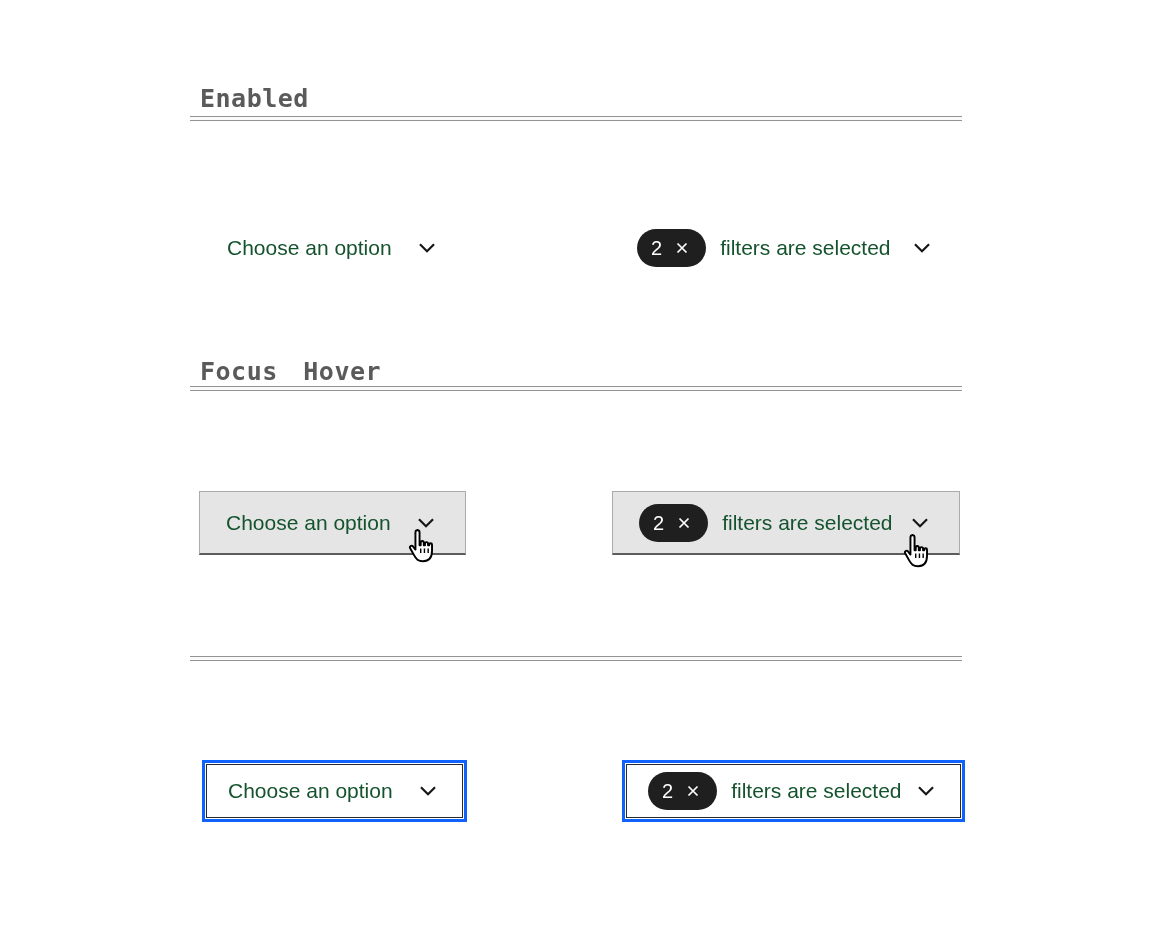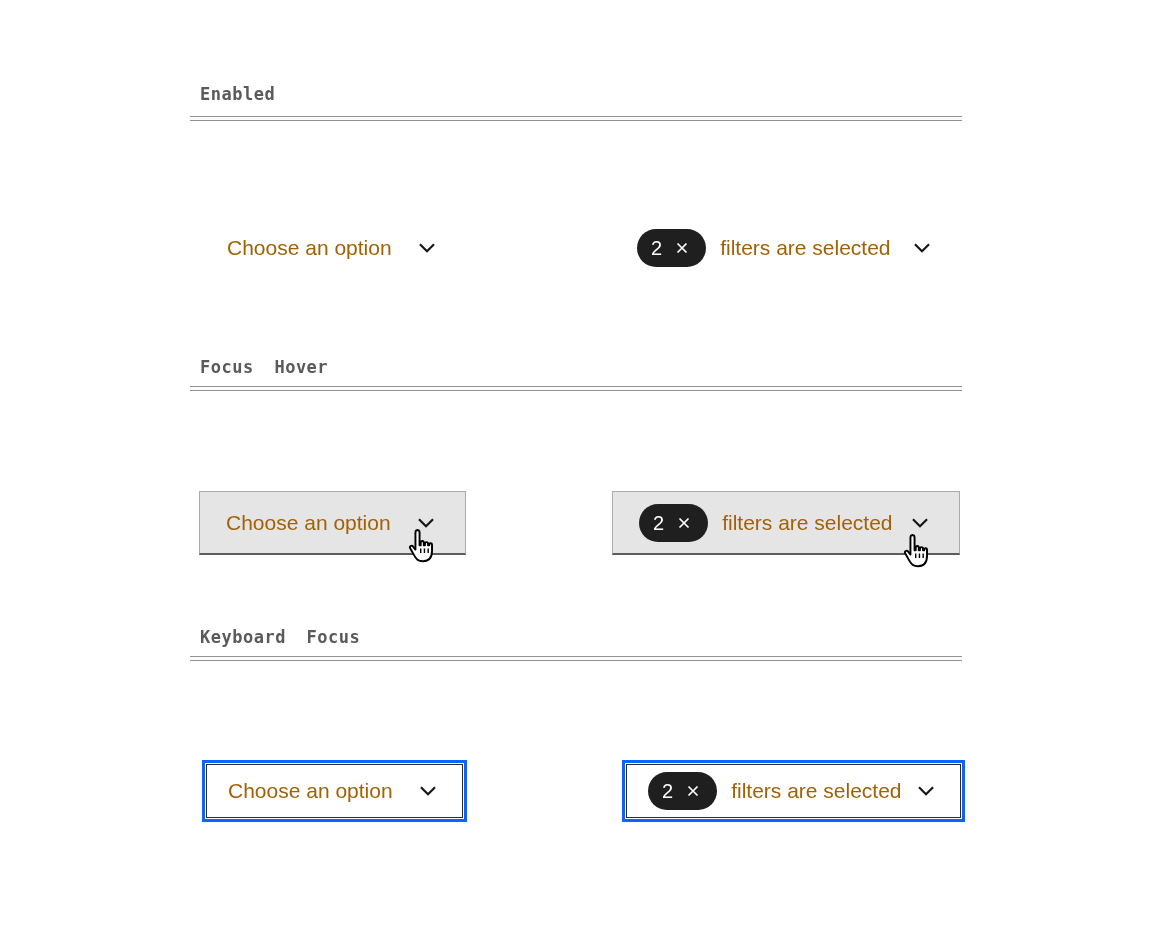--- a/index.html
+++ b/index.html
@@ -8,35 +8,35 @@
     background: #ffffff;
     font-family: "Liberation Sans", sans-serif;
     color: #161616;
   }
   .stage { position: relative; width: 1152px; height: 933px; overflow: hidden; }
 
   
   .section-title {
     position: absolute; left: 200px;
     font-family: "DejaVu Sans Mono", monospace;
-    font-size: 17px; font-weight: 700;
+    font-size: 25px; font-weight: 700;
     color: #5a5a5a;
     letter-spacing: 0.5px; word-spacing: 10px;
     white-space: pre;
   }
   
   .rule {
     position: absolute; left: 190px; width: 772px; height: 3px;
     background: #fbfbfb;
     border-top: 1px solid #939393;
     border-bottom: 1px solid #939393;
   }
 
   
-  .ctl-label { font-size: 21px; color: #a16207; white-space: nowrap; }
+  .ctl-label { font-size: 21px; color: #14532d; white-space: nowrap; }
 
   
   .tag {
     height: 38px; min-width: 66px; box-sizing: border-box;
     background: #1f1f1f; color: #ffffff;
     border-radius: 19px;
     display: flex; align-items: center; justify-content: center;
     gap: 10px; padding: 0 14px;
     font-size: 20px;
     flex: none;
@@ -145,21 +145,20 @@
   <svg class="cursor c1" width="36" height="42" viewBox="0 0 28 32">
     <path d="M10.2 2.8c1.1 0 1.9.8 1.9 1.9v10h.9v-2.1c0-1.6 2.4-1.6 2.4 0v2.1h.9v-1.3c0-1.6 2.4-1.6 2.4 0v1.3h.9v-.5c0-1.5 2.2-1.5 2.2 0v4.6c0 5.2-2.2 8.3-7 8.3-3.9 0-5.3-1.7-7-4.8l-3-5.4c-.8-1.4 1.1-2.6 2.2-1.3l1.9 2.4V4.7c0-1.1.8-1.9 1.9-1.9z" fill="#ffffff" stroke="#000000" stroke-width="1.5" stroke-linejoin="round"></path>
     <path d="M13 17.2v3.4 M15.9 17.2v3.4 M18.8 17.2v3.4" stroke="#000000" stroke-width="1.1" fill="none"></path>
   </svg>
 
   <svg class="cursor c2" width="36" height="42" viewBox="0 0 28 32">
     <path d="M10.2 2.8c1.1 0 1.9.8 1.9 1.9v10h.9v-2.1c0-1.6 2.4-1.6 2.4 0v2.1h.9v-1.3c0-1.6 2.4-1.6 2.4 0v1.3h.9v-.5c0-1.5 2.2-1.5 2.2 0v4.6c0 5.2-2.2 8.3-7 8.3-3.9 0-5.3-1.7-7-4.8l-3-5.4c-.8-1.4 1.1-2.6 2.2-1.3l1.9 2.4V4.7c0-1.1.8-1.9 1.9-1.9z" fill="#ffffff" stroke="#000000" stroke-width="1.5" stroke-linejoin="round"></path>
     <path d="M13 17.2v3.4 M15.9 17.2v3.4 M18.8 17.2v3.4" stroke="#000000" stroke-width="1.1" fill="none"></path>
   </svg>
 
-  <div class="section-title" style="top:627px">Keyboard Focus</div>
   <div class="rule" style="top:656px"></div>
 
   <div class="focus-field left">
     <div class="focus-inner">
       <span class="ctl-label">Choose an option</span>
       <svg class="chev" width="26" height="26" viewBox="0 0 24 24">
         <polyline points="5.5,8.5 12,15 18.5,8.5" fill="none" stroke="#161616" stroke-width="2"></polyline>
       </svg>
     </div>
   </div>

